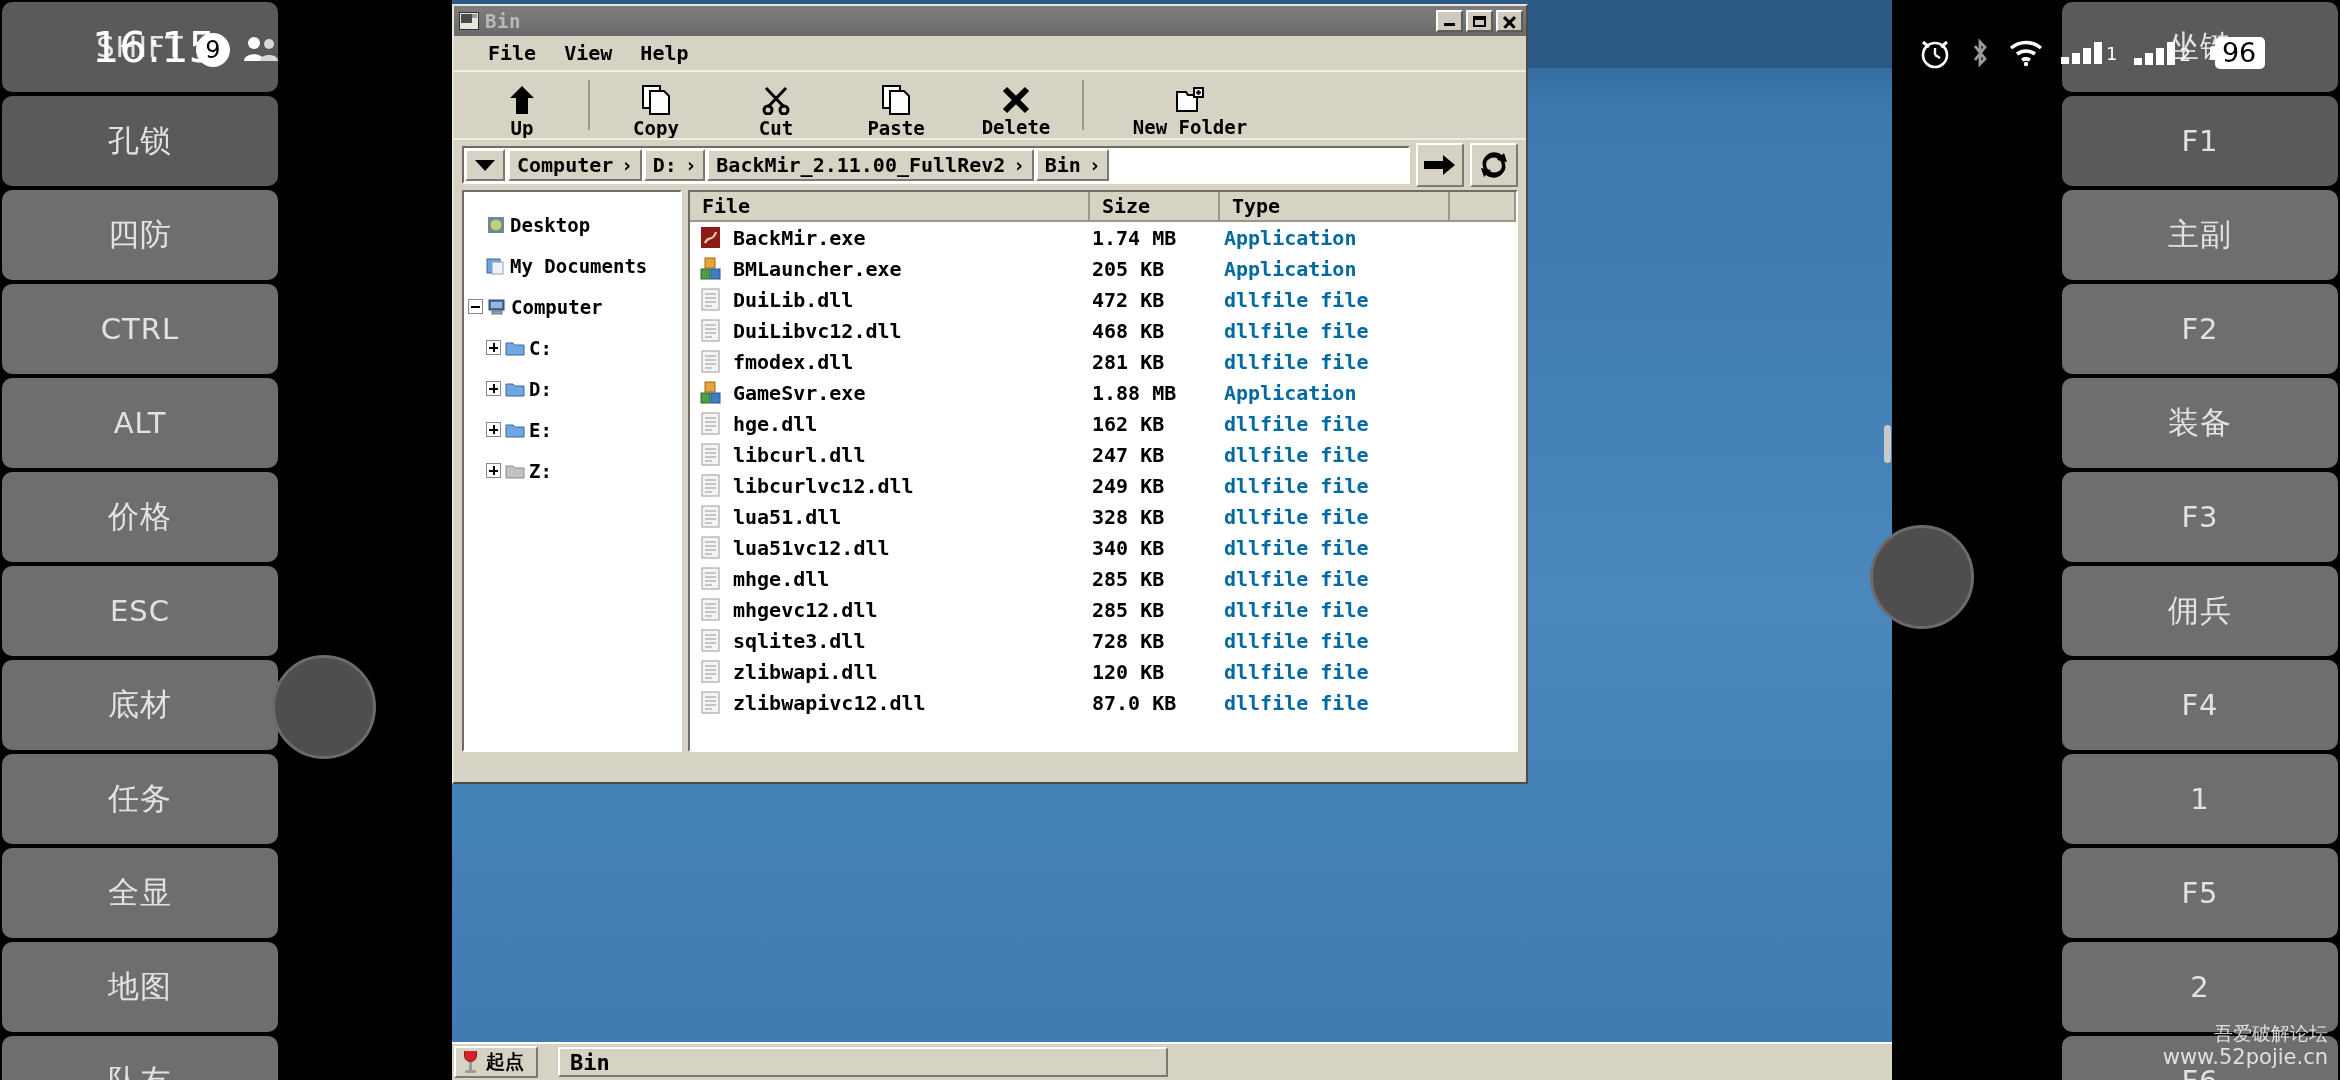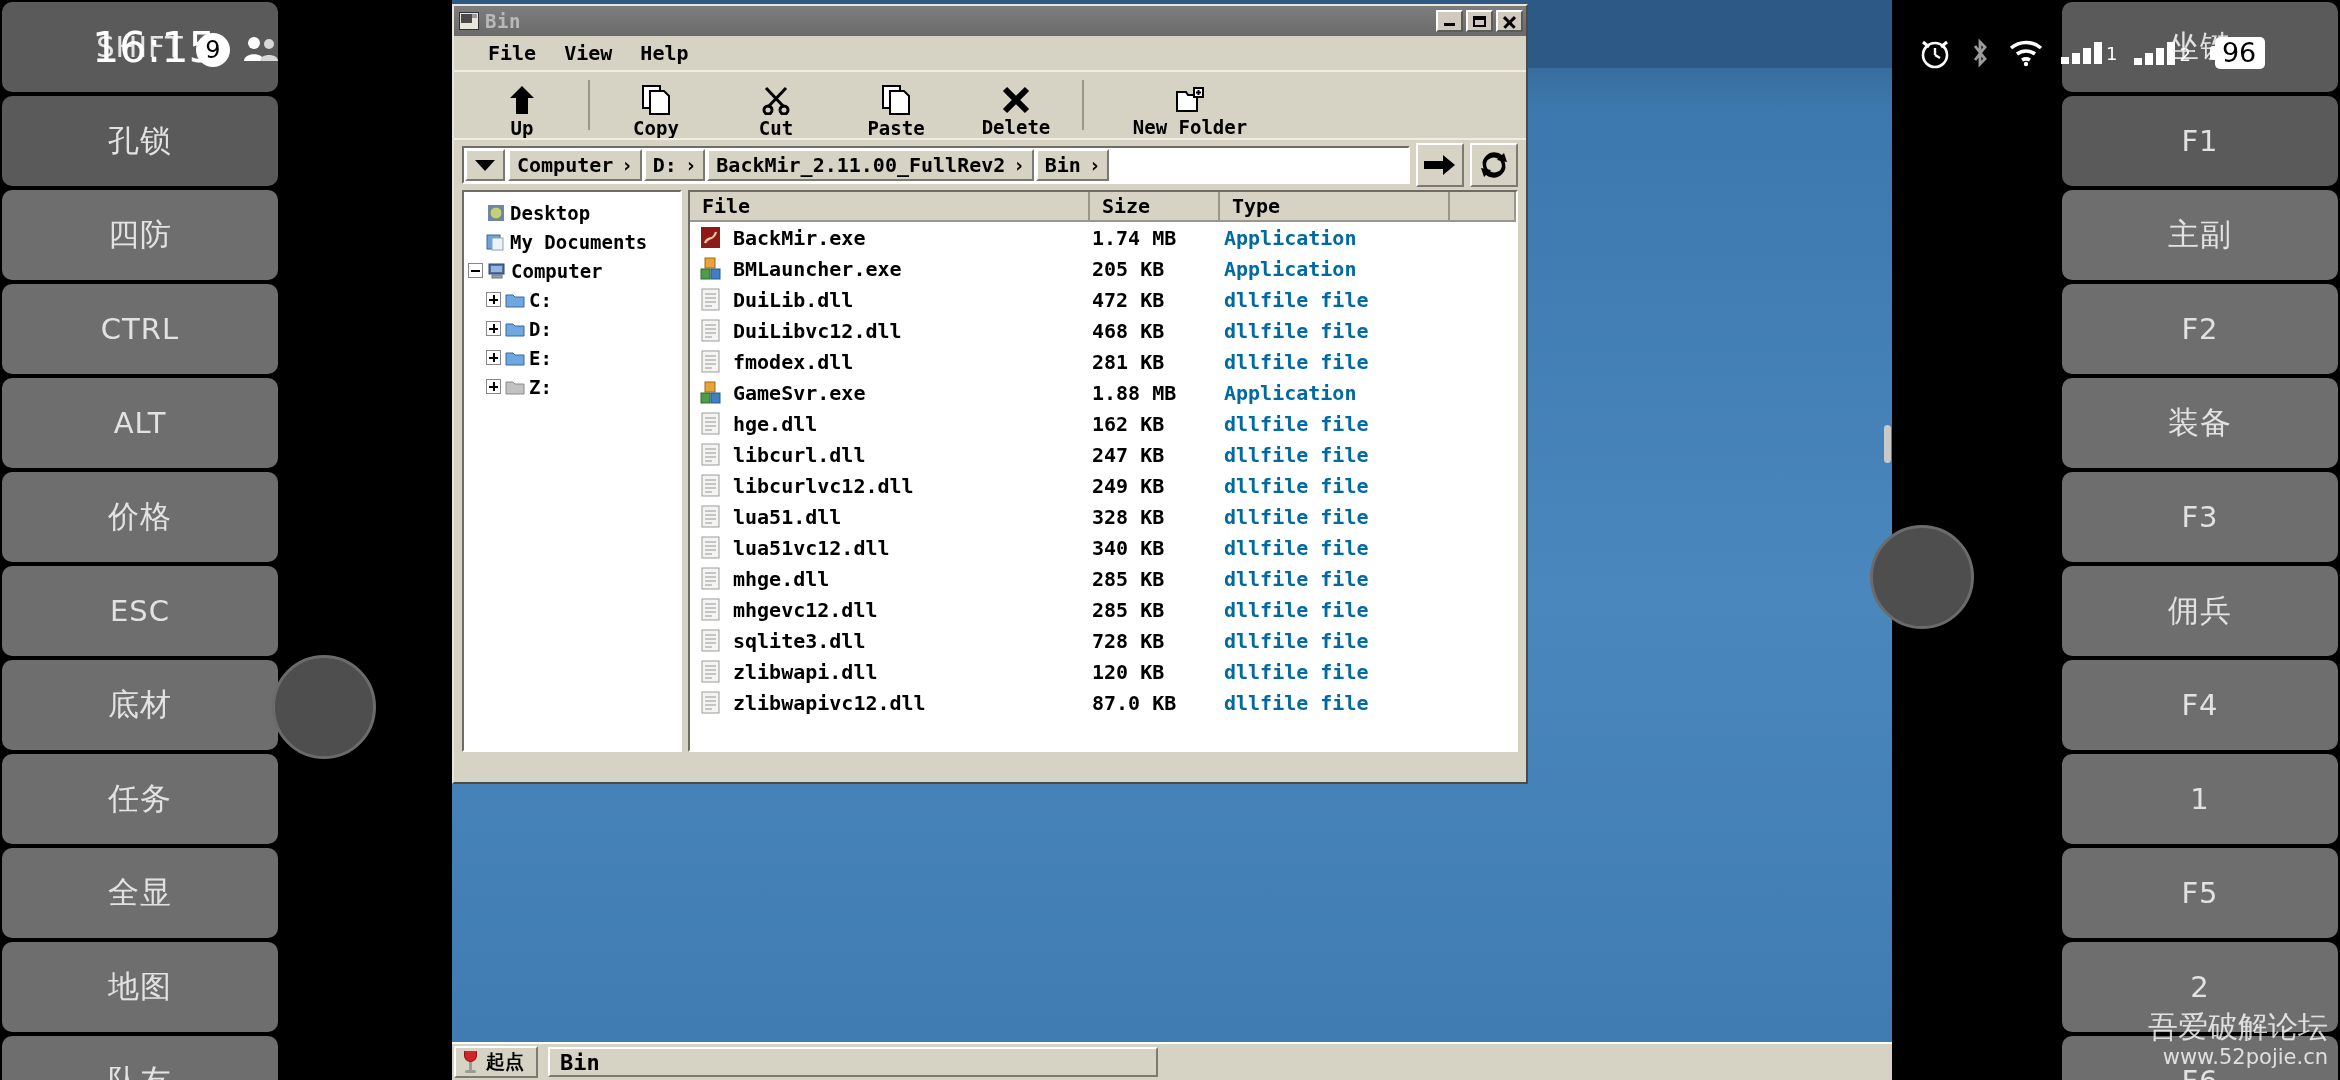--- a/index.html
+++ b/index.html
@@ -26,21 +26,21 @@
   }
 
   
   .taskbar {
     position: absolute; left: 452px; bottom: 0; width: 1440px; height: 38px;
     background: #d6d2c4;
     border-top: 2px solid #ffffff;
     display: flex; align-items: center;
   }
   .start-btn {
-    height: 32px; margin: 2px 6px 2px 2px; padding: 0 12px 0 6px;
+    height: 32px; margin: 2px 16px 2px 2px; padding: 0 12px 0 6px;
     display: flex; align-items: center; gap: 7px;
     background: #d6d2c4;
     border-top: 2px solid #fff; border-left: 2px solid #fff;
     border-right: 2px solid #7b7a72; border-bottom: 2px solid #7b7a72;
     font-family: "DejaVu Sans", sans-serif; font-size: 19px; color: #000; font-weight: bold;
   }
   .wine-icon { width: 17px; height: 22px; position: relative; }
   .wine-icon .bowl {
     position:absolute; left:2px; top:0; width:13px; height:11px;
     background:#d2232a; border-radius: 0 0 7px 7px;
@@ -164,20 +164,21 @@
   .tree {
     width: 220px; background: #fff;
     border-top: 2px solid #6f6c64; border-left: 2px solid #6f6c64;
     border-right: 2px solid #fff; border-bottom: 2px solid #fff;
     padding: 6px 2px 0 4px; overflow: hidden;
   }
   .tnode {
     display: flex; align-items: center; gap: 4px; height: 29px;
     font-family: "DejaVu Sans Mono", monospace; font-size: 19px; color: #000; font-weight: bold;
     white-space: nowrap;
+    margin-top: 12px;
   }
   .tnode.ind1 { padding-left: 18px; }
   .expander {
     width: 15px; height: 15px; border: 1px solid #878787; background: #fff;
     position: relative; flex: 0 0 auto;
   }
   .expander:before { content:""; position:absolute; left:2px; top:6px; width:9px; height:2px; background:#000; }
   .expander.plus:after { content:""; position:absolute; left:6px; top:2px; width:2px; height:9px; background:#000; }
   .tico { width: 20px; height: 18px; flex: 0 0 auto; }
 
@@ -268,21 +269,21 @@
     background: #fff; color: #000; border-radius: 5px; padding: 2px 9px 3px 7px;
     font-size: 27px; font-family: "DejaVu Sans", sans-serif; line-height: 1;
   }
 
   
   .watermark {
     position: absolute; right: 12px; bottom: 10px; text-align: right;
     color: rgba(255,255,255,0.78); font-family: "DejaVu Sans", sans-serif;
     line-height: 1.2; pointer-events: none;
   }
-  .watermark .l1 { font-size: 30px; } .watermark .l2 { font-size: 21px; }
+  .watermark .l1 { font-size: 19px; } .watermark .l2 { font-size: 21px; }
 </style>
 </head>
 <body>
 
 <div id="root">
 
   <div class="desktop">
     <div class="desktop-grad"></div>
     <div class="desktop-topband"></div>
   </div>

